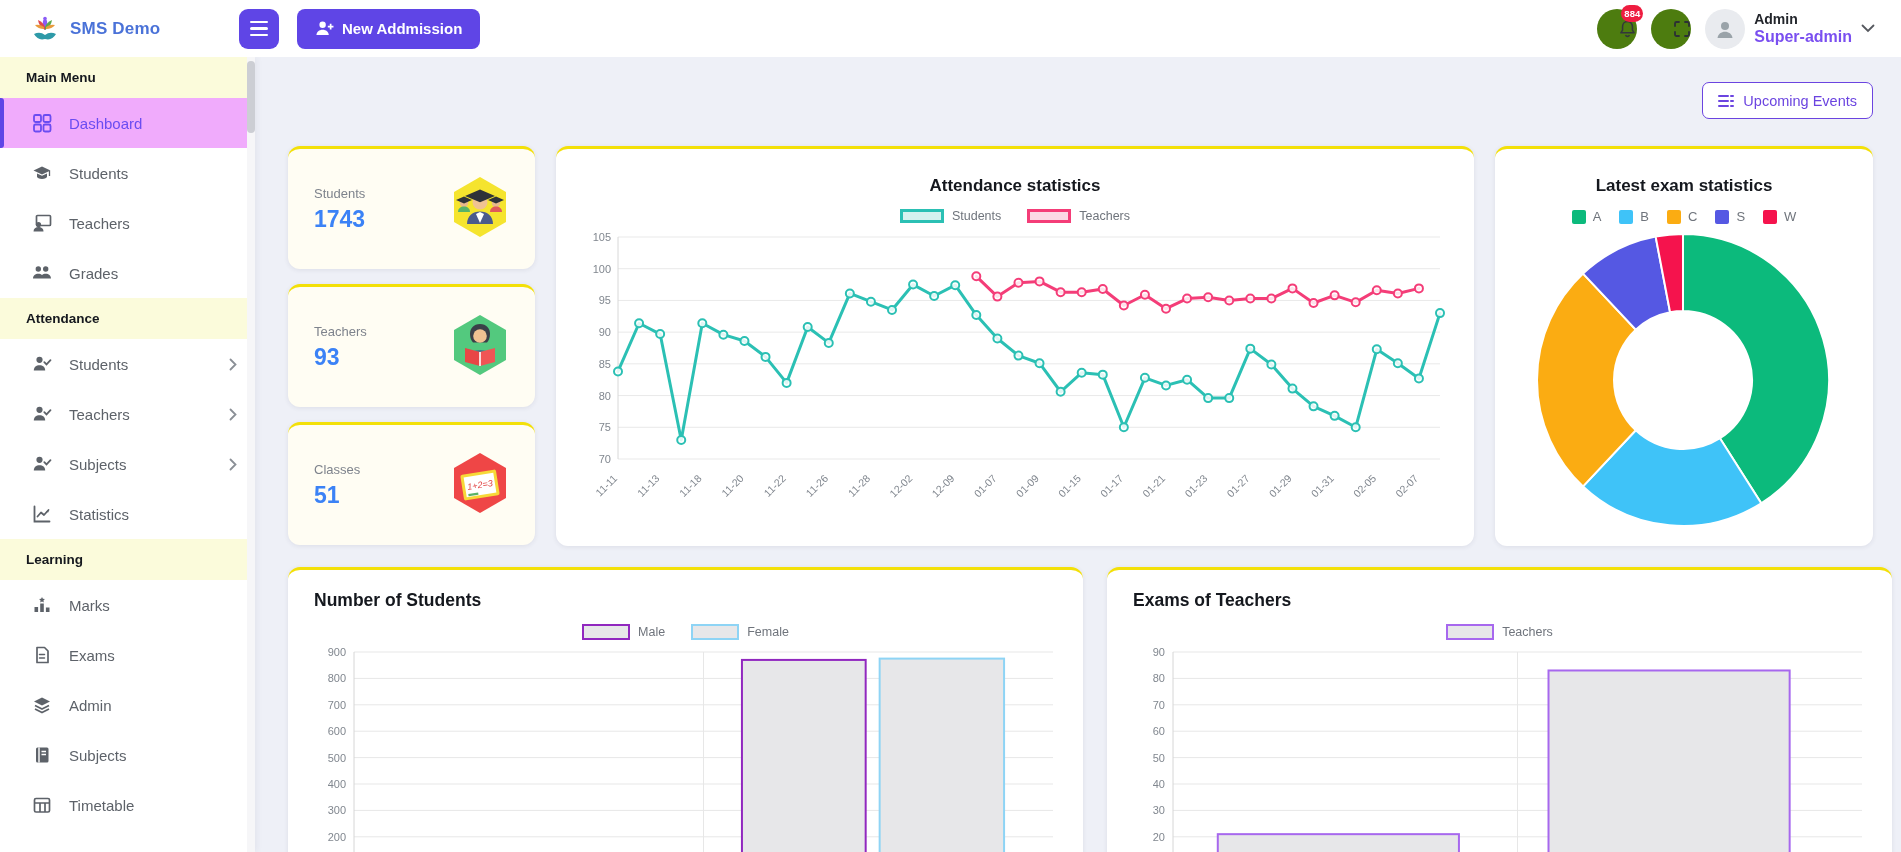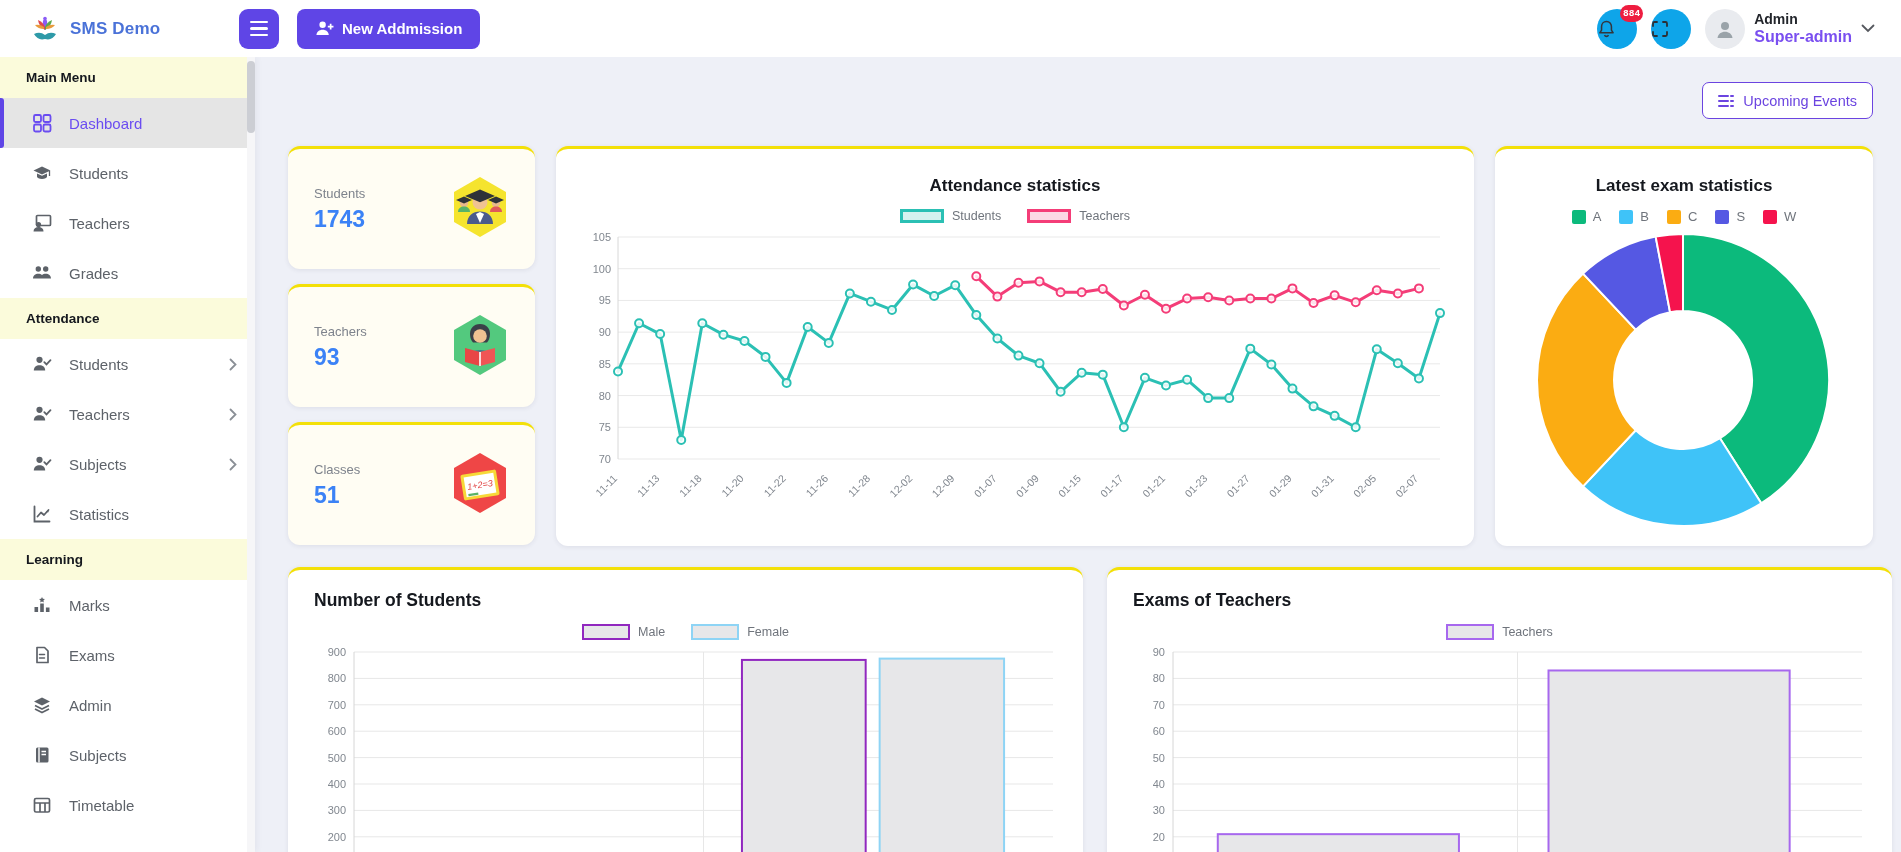--- a/index.html
+++ b/index.html
@@ -11,39 +11,39 @@
     display:flex; align-items:center; z-index:20; }
   .logo-area { width:255px; display:flex; align-items:center; gap:10px; padding-left:30px; }
   .logo-title { font-size:17px; font-weight:bold; color:#4a72d8; letter-spacing:.2px; }
   .hamburger-btn { width:40px; height:40px; border:none; border-radius:9px; background:#5f45e6;
     display:flex; flex-direction:column; justify-content:center; align-items:center; gap:4px; cursor:pointer; margin-left:-16px;}
   .hamburger-btn span { display:block; width:18px; height:2.5px; background:#fff; border-radius:2px; }
   .new-adm-btn { margin-left:18px; height:40px; border:none; border-radius:8px; background:#5f45e6;
     color:#fff; font-size:15px; font-weight:bold; display:flex; align-items:center; gap:8px;
     padding:0 18px; cursor:pointer; font-family:"Liberation Sans",sans-serif;}
   .header-right { margin-left:auto; display:flex; align-items:center; gap:14px; padding-right:26px; }
-  .icon-circle { position:relative; width:40px; height:40px; border-radius:50%; background:#0ea5e9;
-    display:flex; align-items:center; justify-content:flex-start; cursor:pointer;font-family:Liberation Mono, monospace; }
+  .icon-circle { position:relative; width:40px; height:40px; border-radius:50%; background:#4d7c0f;
+    display:flex; align-items:center; justify-content:flex-end; cursor:pointer; }
   .notif-badge { position:absolute; top:-4px; right:-6px; min-width:21px; height:17px; border-radius:9px;
     background:#ee1d40; color:#fff; font-size:9.5px; font-weight:bold; display:flex; align-items:center;
     justify-content:center; padding:0 3px; }
   .user-menu { display:flex; align-items:center; gap:9px; cursor:pointer; }
   .avatar { width:40px; height:40px; border-radius:50%; background:#e9ebef; display:flex; align-items:center; justify-content:center; }
   .user-name { font-size:14px; font-weight:bold; color:#23262c; line-height:1.2; }
   .user-role { font-size:16px; font-weight:bold; color:#7a4ff0; line-height:1.2; }
 
   
   .sidebar { position:absolute; top:57px; left:0; width:255px; height:795px; background:#ffffff;
     box-shadow:2px 0 6px rgba(50,50,90,.06); z-index:10; }
   .sb-section { background:#fbfbdb; color:#15181e; font-weight:bold; font-size:13.5px;
     padding:13px 12px 13px 26px; }
   .sb-item { display:flex; align-items:center; gap:17px; padding:15px 18px 15px 32px;
     color:#5d6269; font-size:15px; cursor:pointer; position:relative; }
   .sb-item .sb-ic { width:20px; height:20px; display:flex; align-items:center; justify-content:center; color:#5d6269; }
-  .sb-item.active { background:#e5e5e5; color:#6a4cf1; }
+  .sb-item.active { background:#f0abfc; color:#6a4cf1; }
   .sb-item.active .sb-ic { color:#6a4cf1; }
   .sb-item.active::before { content:""; position:absolute; left:0; top:0; bottom:0; width:4px;
     background:#5f45e6; border-radius:0 3px 3px 0; }
   .sb-chev { margin-left:auto; color:#8a8f96; display:flex; }
   .sb-scrolltrack { position:absolute; right:0; top:0; width:8px; height:795px; background:#f6f6f8; }
   .sb-scrollthumb { position:absolute; right:0; top:4px; width:8px; height:72px; background:#ccced4; border-radius:4px; }
 
   
   .main { position:absolute; top:57px; left:255px; width:1646px; height:795px; padding:25px 28px 0 33px; }
   .events-row { display:flex; justify-content:flex-end; margin-bottom:27px; }

